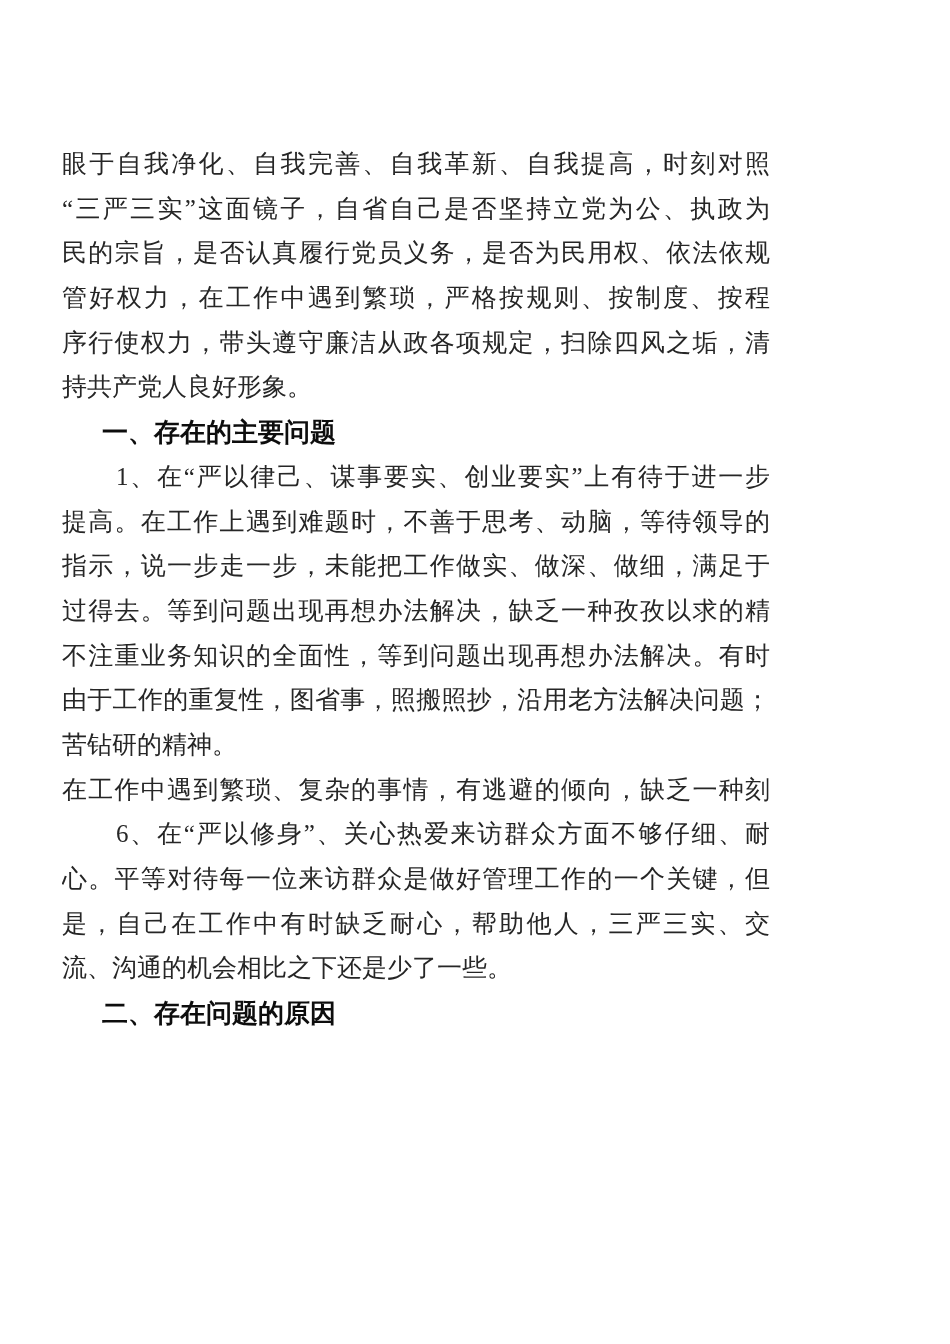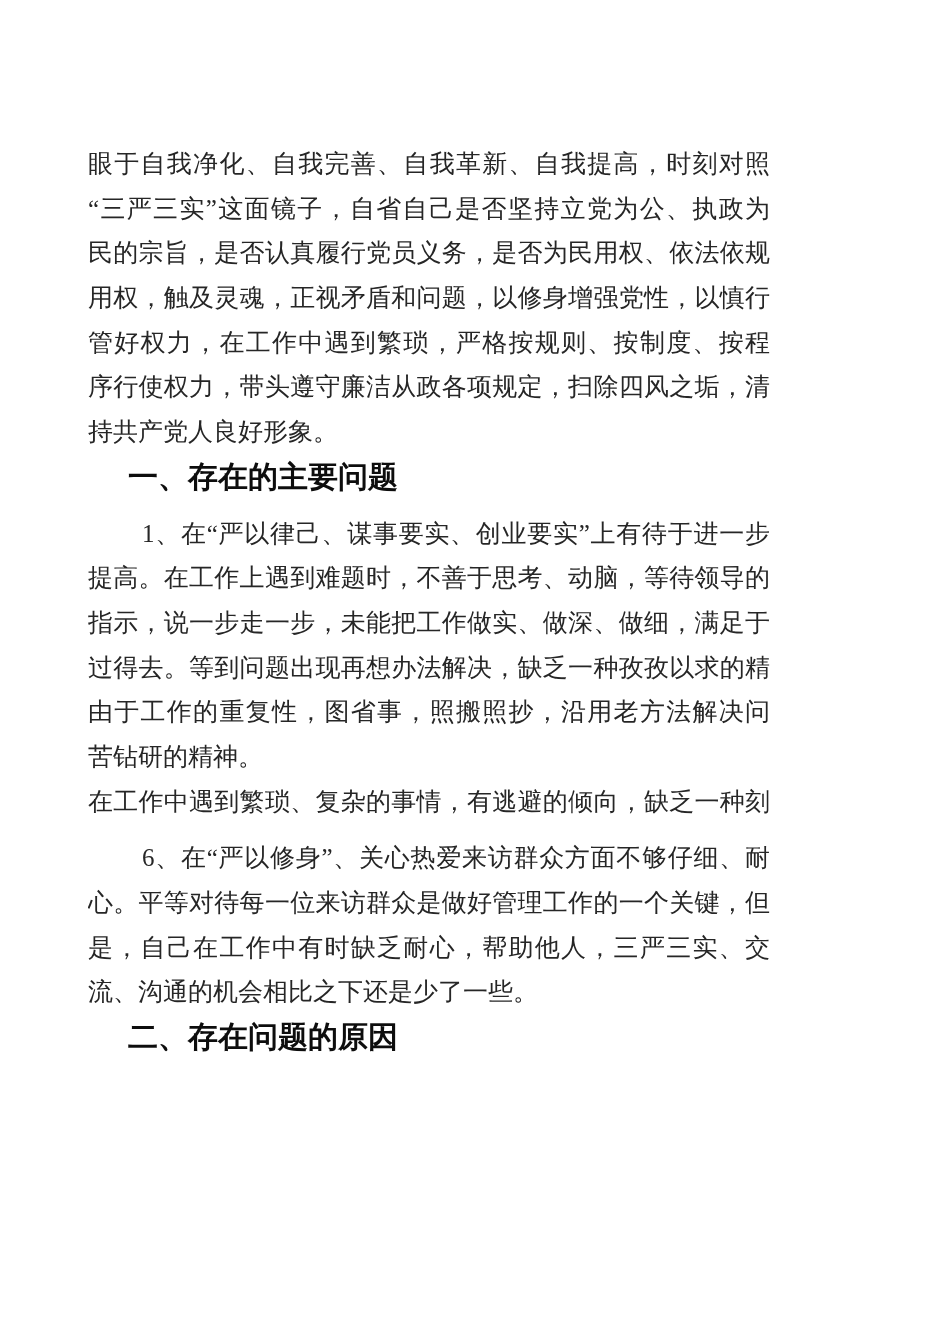--- a/index.html
+++ b/index.html
@@ -11,21 +11,21 @@
   body {
     width: 950px;
     height: 1344px;
     overflow: hidden;
     font-family: "Liberation Serif", serif;
   }
   .page {
     box-sizing: border-box;
     width: 877px;
     height: 1344px;
-    padding: 142px 107px 0 88px;
+    padding: 142px 107px 0 62px;
     background: #ffffff;
   }
   .line {
     height: 44.7px;
     line-height: 44.7px;
     font-size: 25px;
     color: #262626;
     text-align: justify;
     text-align-last: justify;
     letter-spacing: 0;
@@ -34,48 +34,47 @@
     font-family: "Liberation Serif", serif;
   }
   
   .line.end {
     text-align: center;
     text-align-last: left;
   }
   
   .line.indent {
     text-indent: 54px;
-    margin-top: 12px;
   }
   .line.heading {
     text-align: left;
     text-align-last: left;
     text-indent: 40px;
-    font-size: 30px;
+    font-size: 26px;
     font-weight: bold;
     color: #0d0d0d;
     font-family: "Liberation Sans", sans-serif;
   }
 </style>
 </head>
 <body>
 
 <main class="page">
   <div class="line">眼于自我净化、自我完善、自我革新、自我提高，时刻对照</div>
   <div class="line">“三严三实”这面镜子，自省自己是否坚持立党为公、执政为</div>
   <div class="line">民的宗旨，是否认真履行党员义务，是否为民用权、依法依规</div>
-  <div class="line">用权，触及灵魂，正视矛盾和问题，以修身增强党性，以慎行</div>
   <div class="line">管好权力，在工作中遇到繁琐，严格按规则、按制度、按程</div>
   <div class="line">序行使权力，带头遵守廉洁从政各项规定，扫除四风之垢，清</div>
   <div class="line end">持共产党人良好形象。</div>
   <div class="line heading">一、存在的主要问题</div>
   <div class="line indent">1、在“严以律己、谋事要实、创业要实”上有待于进一步</div>
   <div class="line">提高。在工作上遇到难题时，不善于思考、动脑，等待领导的</div>
   <div class="line">指示，说一步走一步，未能把工作做实、做深、做细，满足于</div>
   <div class="line">过得去。等到问题出现再想办法解决，缺乏一种孜孜以求的精神。</div>
+  <div class="line">不注重业务知识的全面性，等到问题出现再想办法解决。有时</div>
   <div class="line">由于工作的重复性，图省事，照搬照抄，沿用老方法解决问题；</div>
   <div class="line end">苦钻研的精神。</div>
   <div class="line">在工作中遇到繁琐、复杂的事情，有逃避的倾向，缺乏一种刻</div>
   <div class="line indent">6、在“严以修身”、关心热爱来访群众方面不够仔细、耐</div>
   <div class="line">心。平等对待每一位来访群众是做好管理工作的一个关键，但</div>
   <div class="line">是，自己在工作中有时缺乏耐心，帮助他人，三严三实、交</div>
   <div class="line end">流、沟通的机会相比之下还是少了一些。</div>
   <div class="line heading">二、存在问题的原因</div>
 </main>
 

